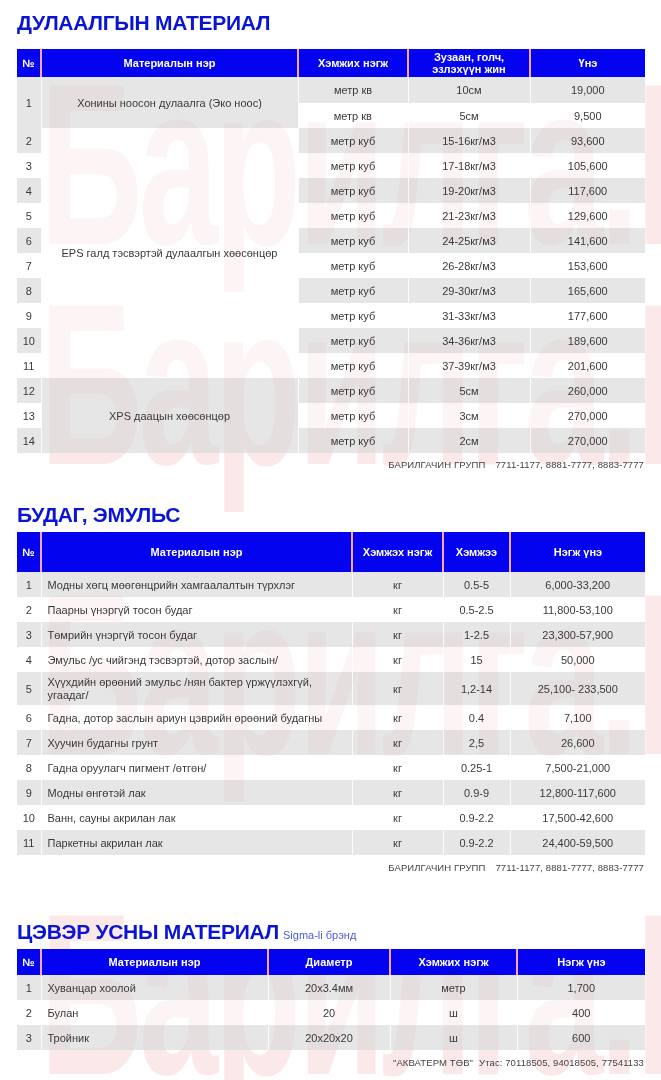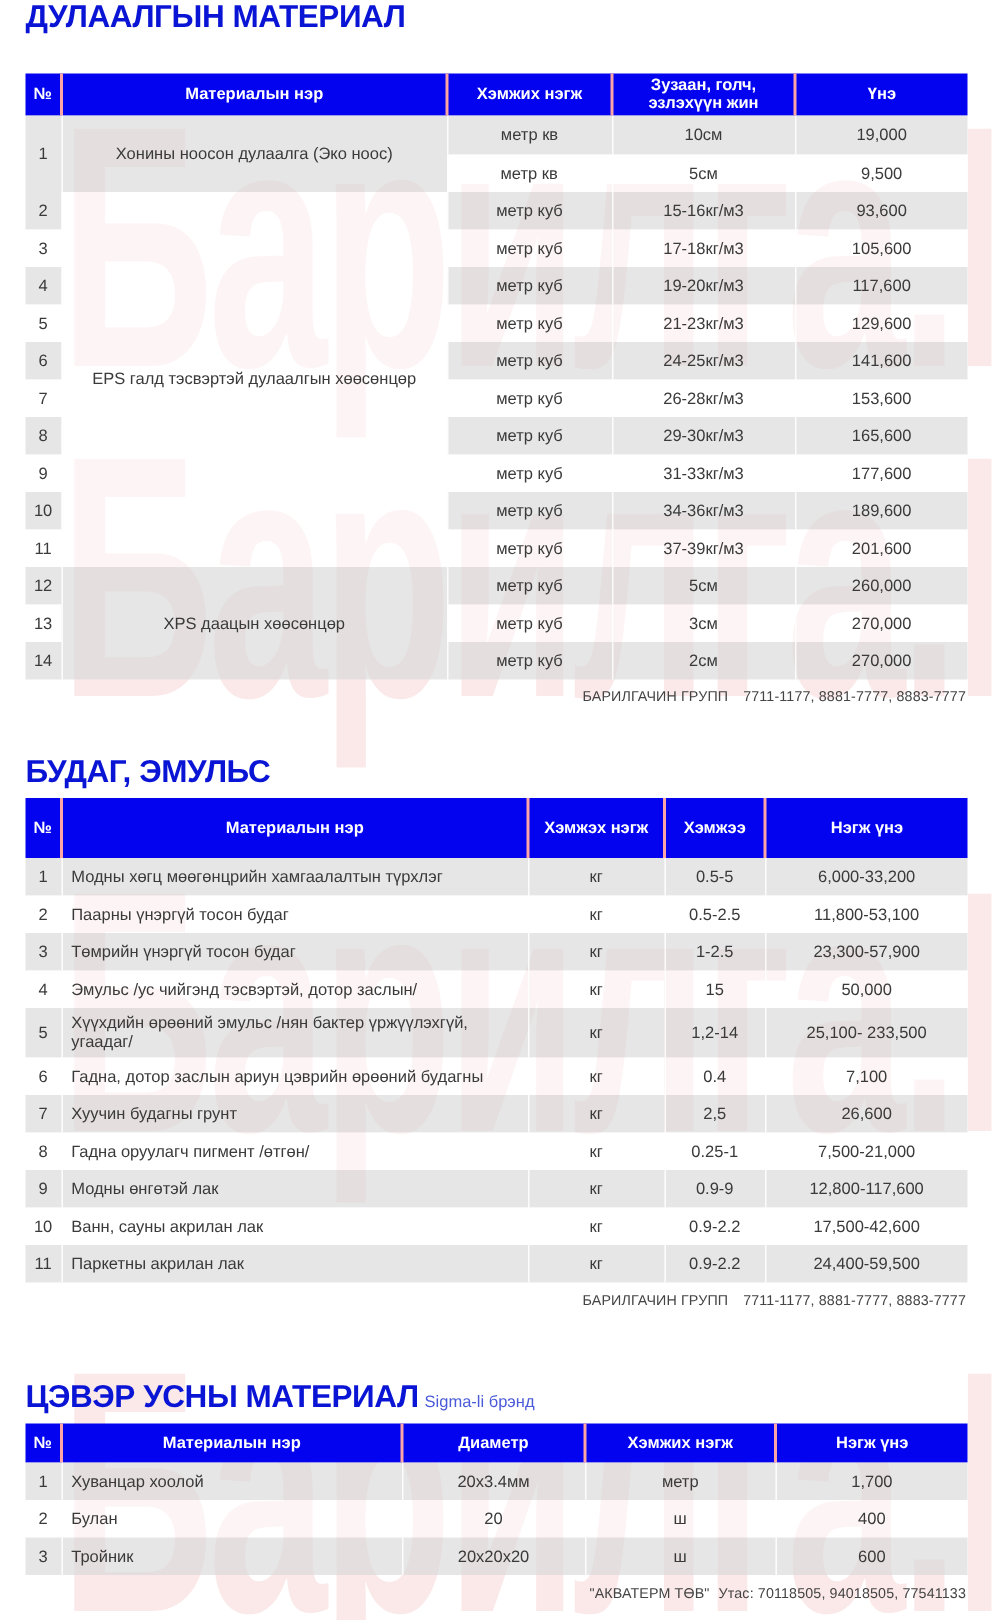--- a/index.html
+++ b/index.html
@@ -51,21 +51,21 @@
 </head>
 <body>
 
 <div class="watermark">
   <div class="wm-text" style="left:40px; top:50px;">Барилга.МН</div>
   <div class="wm-text" style="left:40px; top:270px;">Барилга.МН</div>
   <div class="wm-text" style="left:40px; top:560px;">Барилга.МН</div>
   <div class="wm-text" style="left:40px; top:880px;">Барилга.МН</div>
 </div>
 
-<div class="section-title" style="top:0;">ДУЛААЛГЫН МАТЕРИАЛ</div>
+<div class="section-title" style="top:11px;">ДУЛААЛГЫН МАТЕРИАЛ</div>
 
 <table class="price" style="top:49px;">
   <colgroup>
     <col style="width:24px">
       <col style="width:257px">
       <col style="width:110px">
       <col style="width:122px">
       <col style="width:115px">
   </colgroup>
   <thead>

